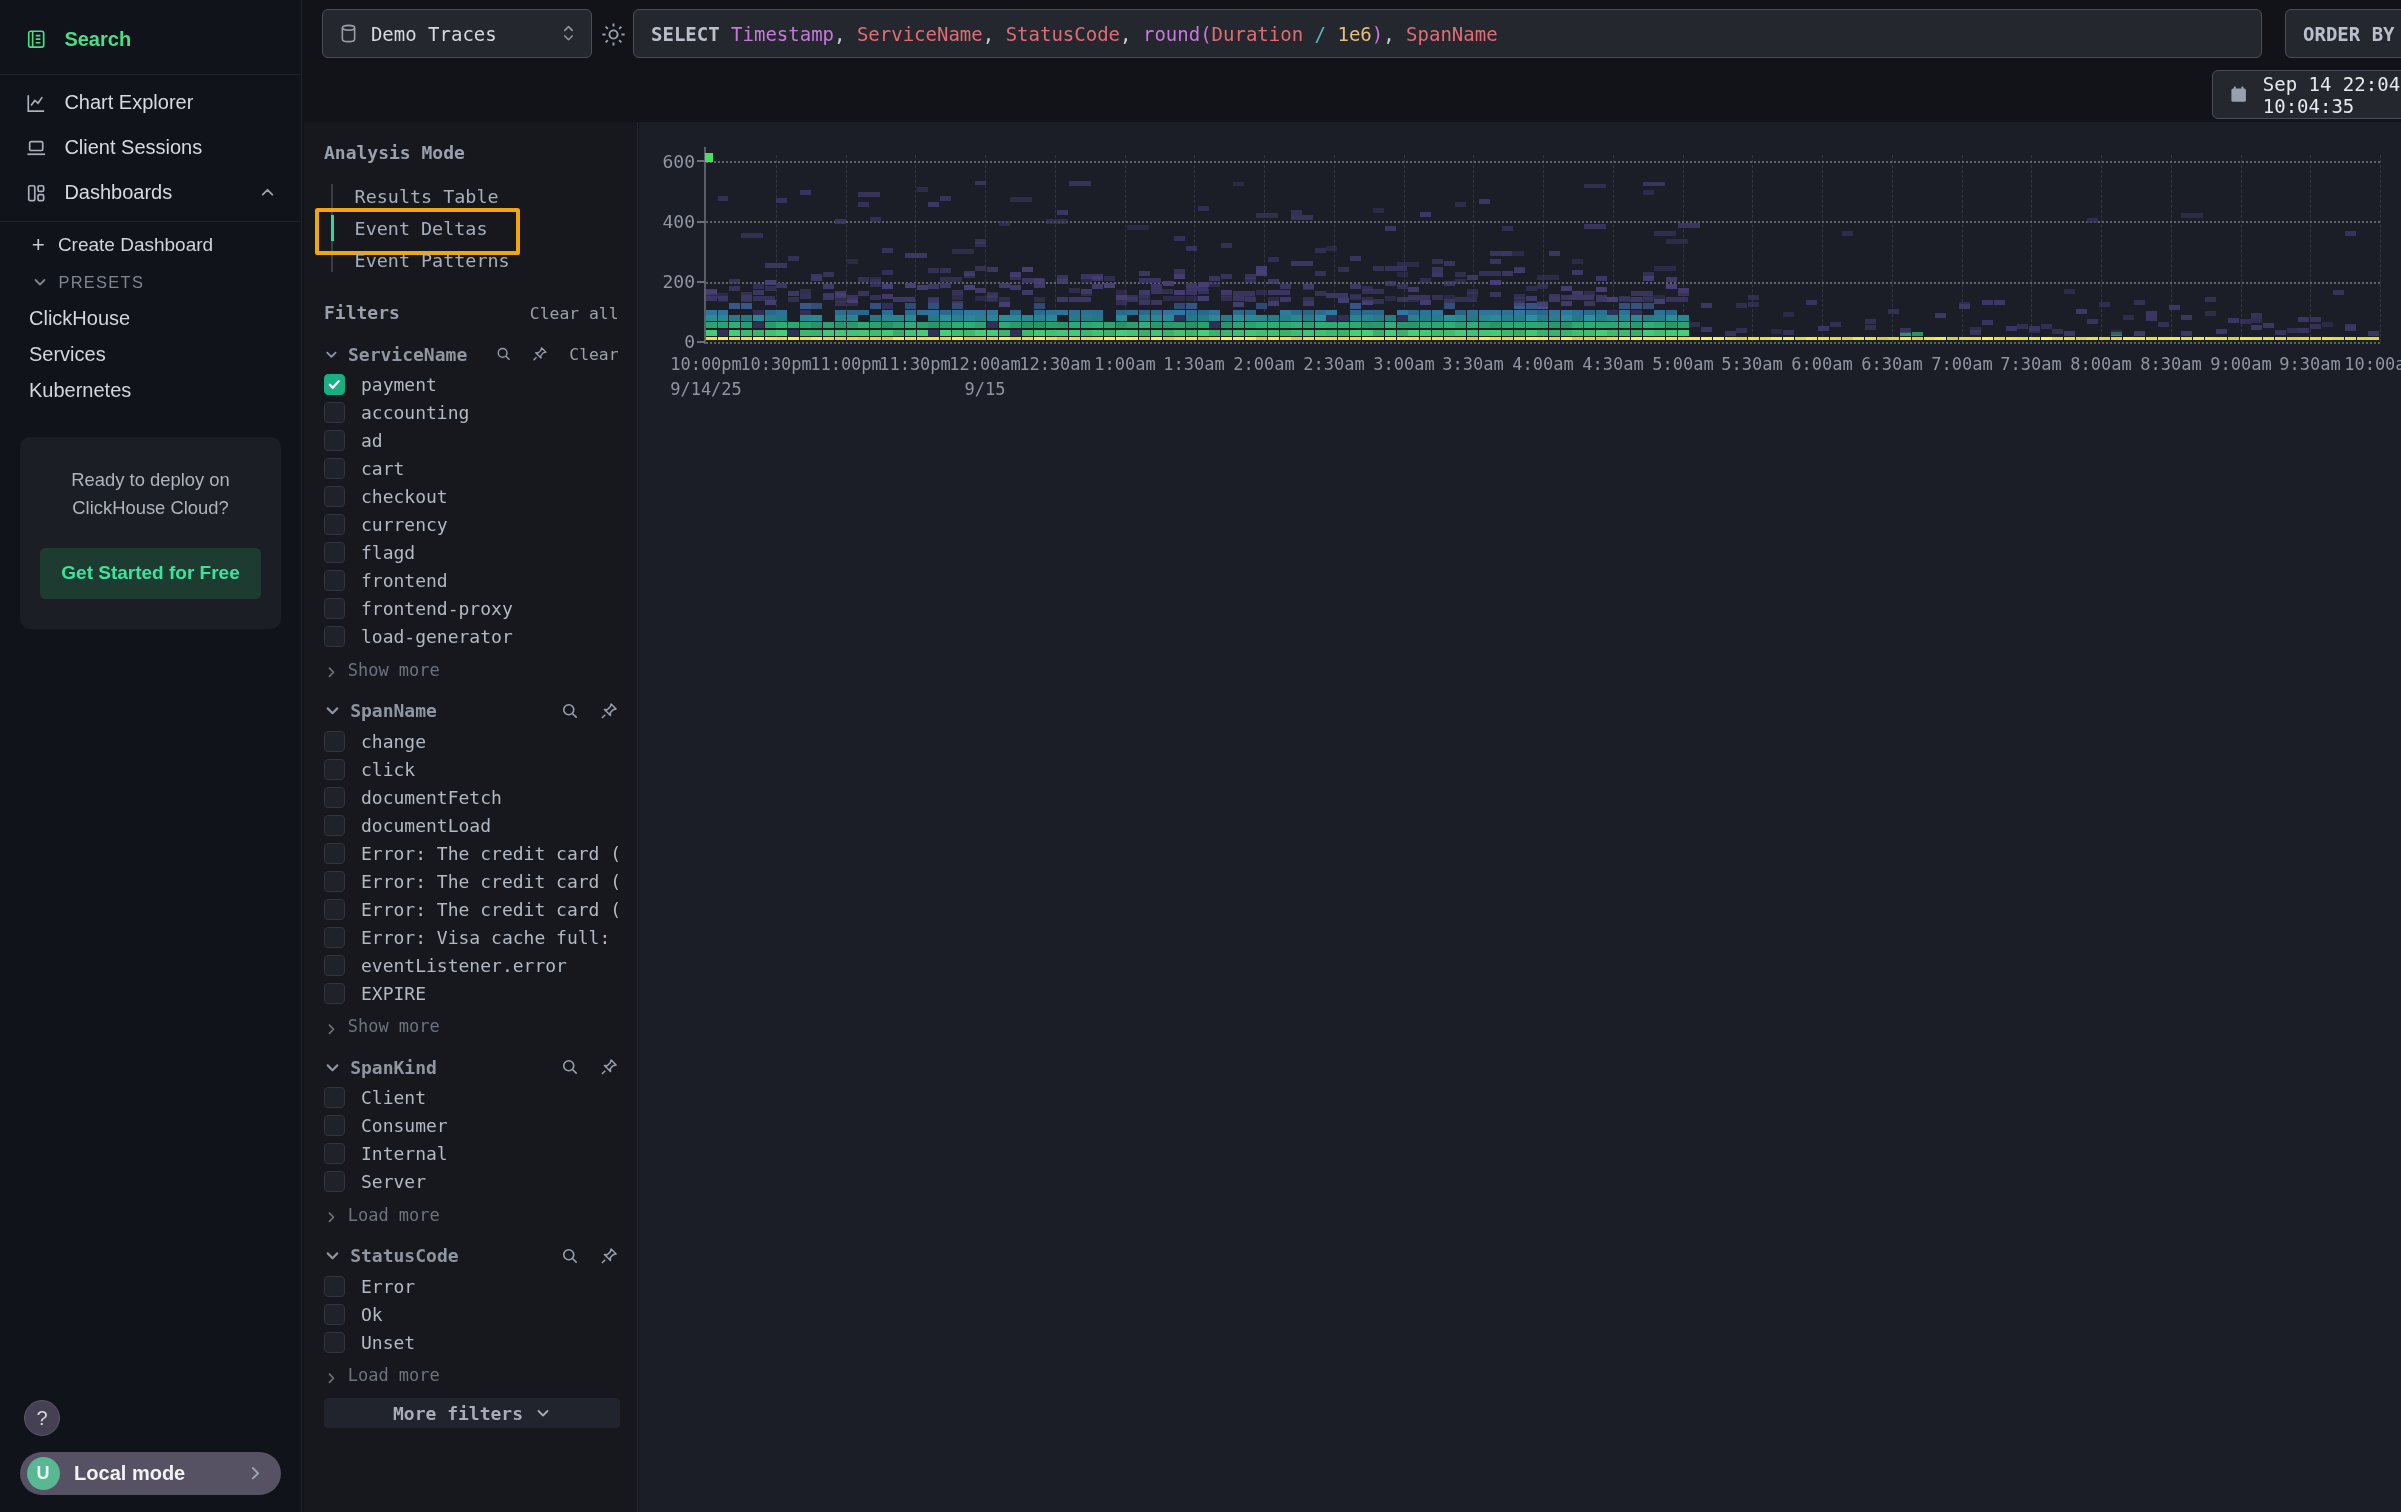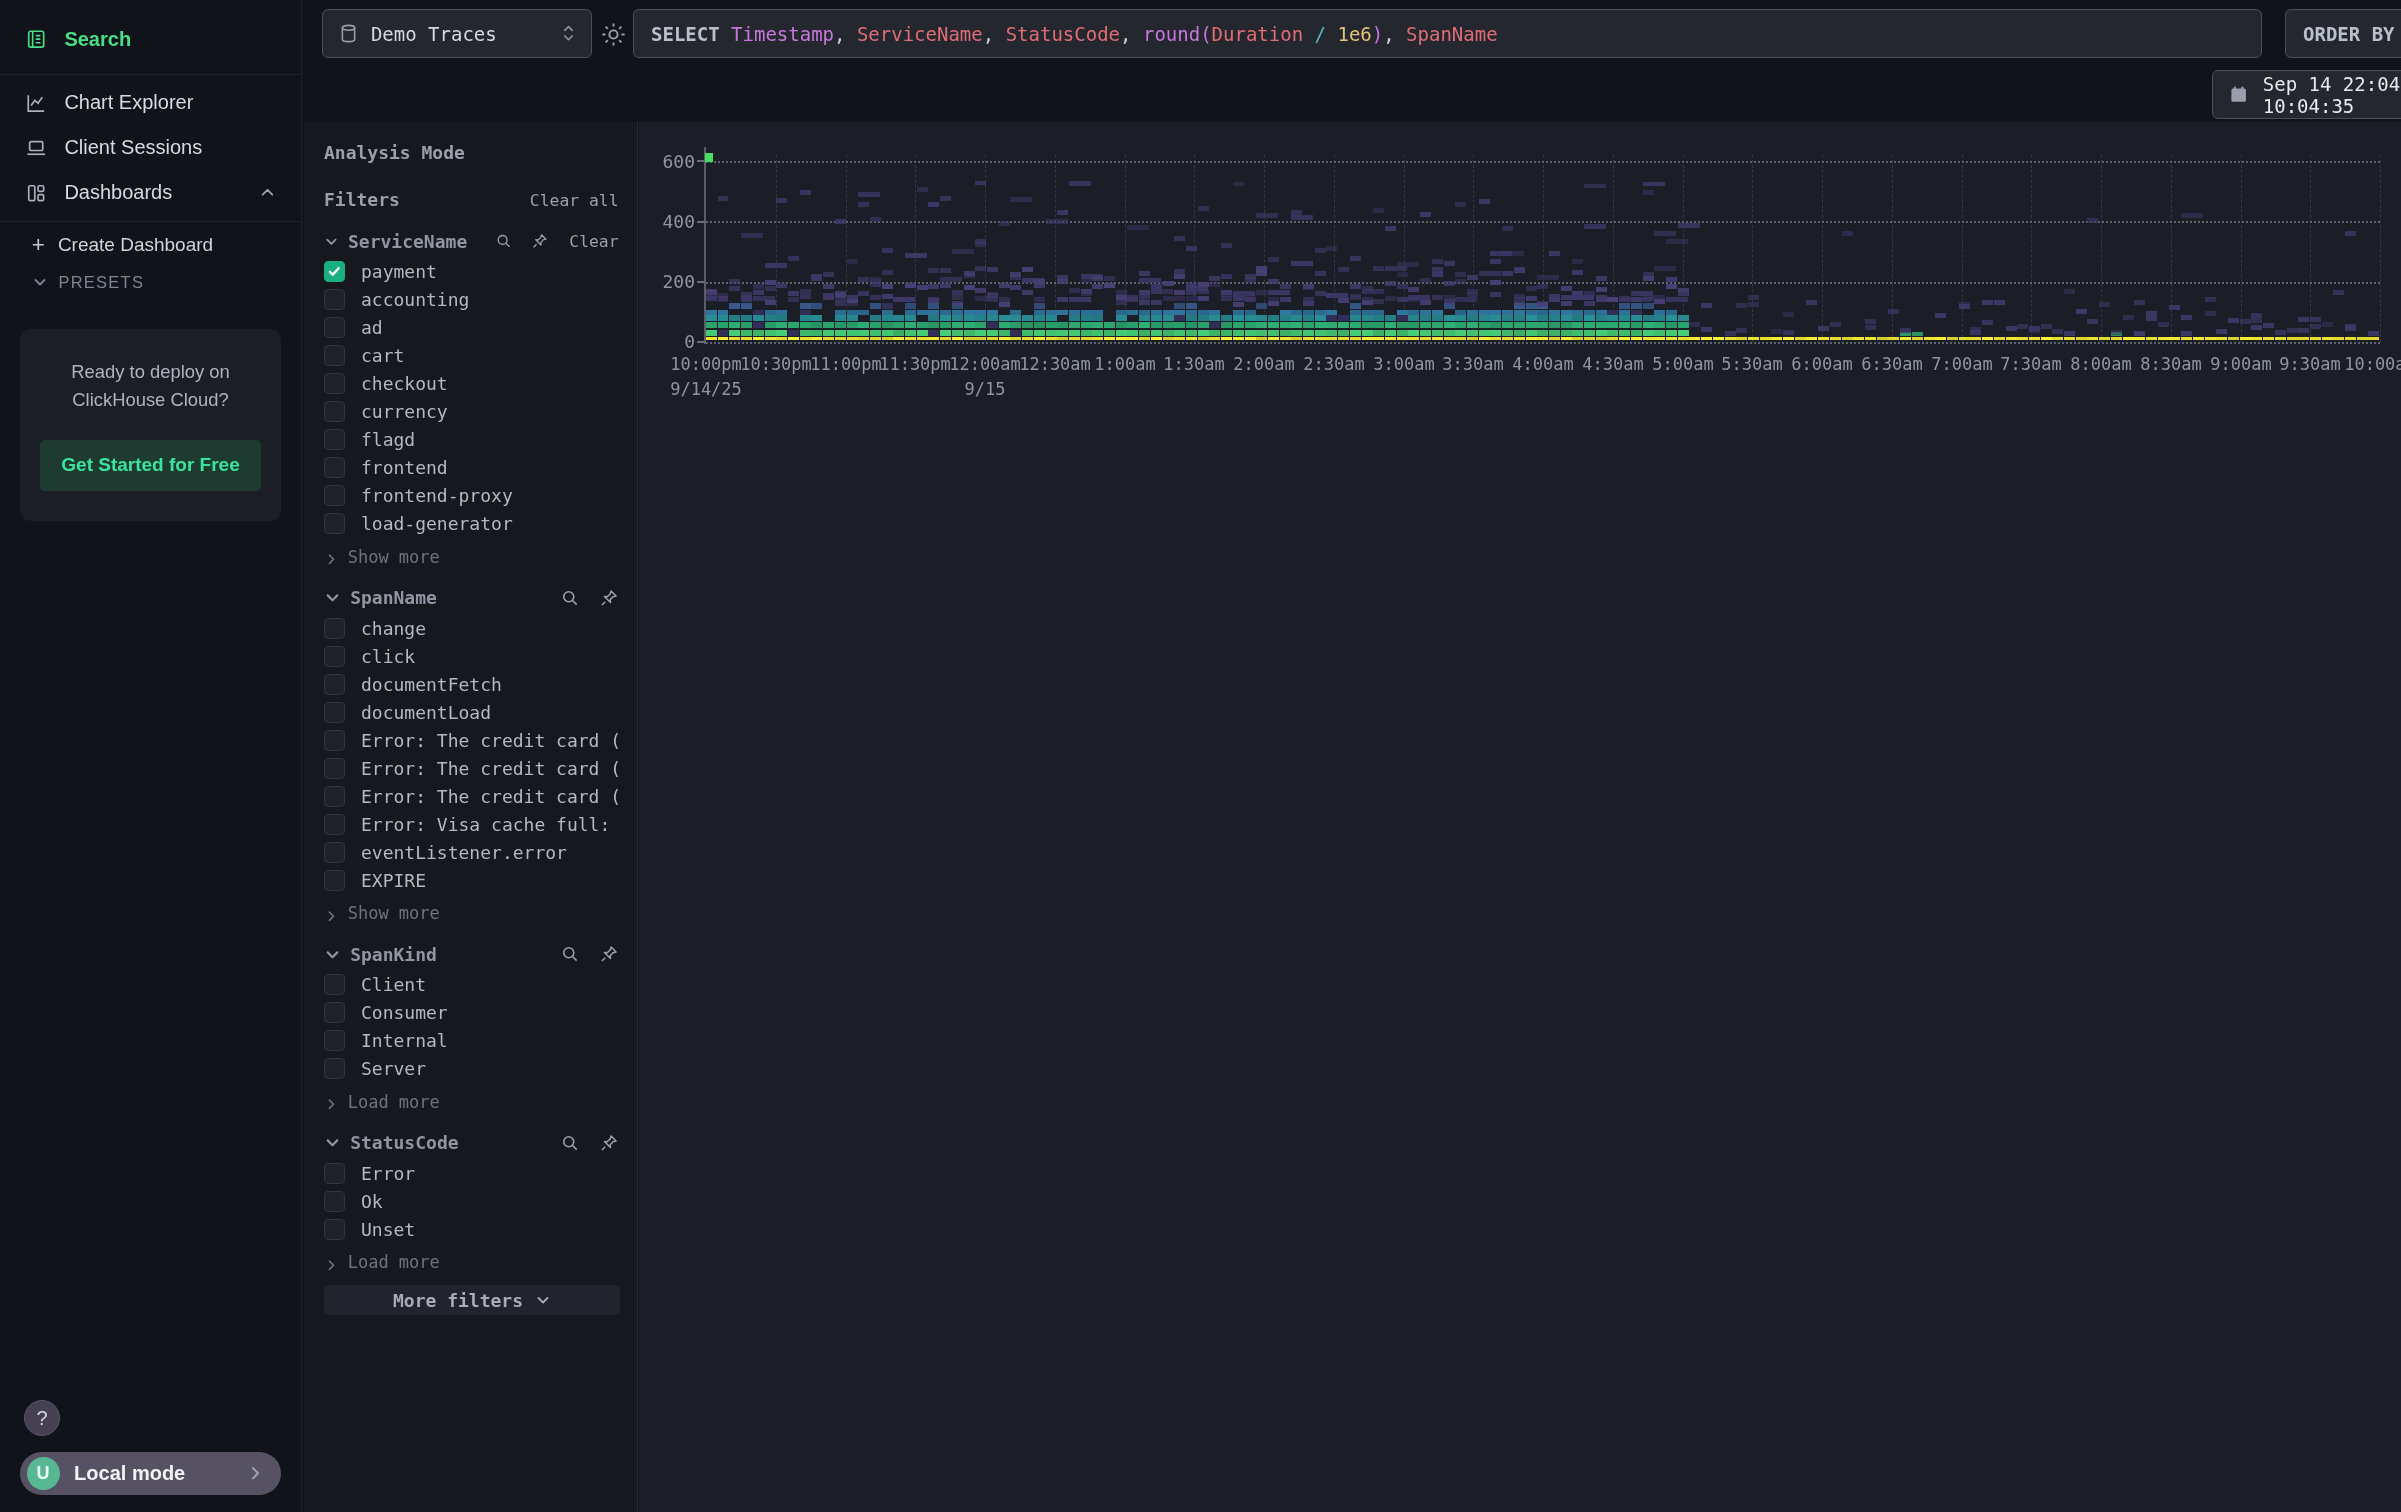--- a/index.html
+++ b/index.html
@@ -178,20 +178,34 @@
   </div>
   <div class="sub-item presets">
     <span class="chev">
       <svg viewBox="0 0 16 16" fill="none" stroke="currentColor" stroke-width="1.8" stroke-linecap="round" stroke-linejoin="round">
           <path d="M3.5 6l4.5 4.5L12.5 6"></path>
         </svg>
     </span>
     <span>PRESETS</span>
   </div>
 
+  <div>
+
+      <div class="preset-link">
+        <span>ClickHouse</span>
+      </div>
+
+      <div class="preset-link">
+        <span>Services</span>
+      </div>
+
+      <div class="preset-link">
+        <span>Kubernetes</span>
+      </div>
+    </div>
 
   <div class="promo-card">
     <div class="promo-text">
       <div>Ready to deploy on</div>
       <div>ClickHouse Cloud?</div>
     </div>
     <button class="promo-btn">Get Started for Free</button>
   </div>
 
   <div class="sidebar-bottom">
@@ -244,20 +258,34 @@
         </svg>
     </span>
     <span class="date-text mono">Sep 14 22:04:35 - Sep 15 10:04:35</span>
   </div>
 
 </header>
 
 <section class="filter-panel">
   <div class="panel-title">Analysis Mode</div>
 
+  <div class="mode-list">
+
+      <div class="mode-row">
+        <span class="mode-label">Results Table</span>
+      </div>
+
+      <div class="mode-row active highlighted">
+        <span class="mode-label">Event Deltas</span>
+      </div>
+
+      <div class="mode-row">
+        <span class="mode-label">Event Patterns</span>
+      </div>
+    </div>
 
   <div class="filters-header">
     <span class="panel-title">Filters</span>
     <span class="clear-all">Clear all</span>
   </div>
 
   <div class="fgroup">
     <div class="fgroup-header">
       <span class="chev">
           <svg viewBox="0 0 16 16" fill="none" stroke="currentColor" stroke-width="2" stroke-linecap="round" stroke-linejoin="round">

